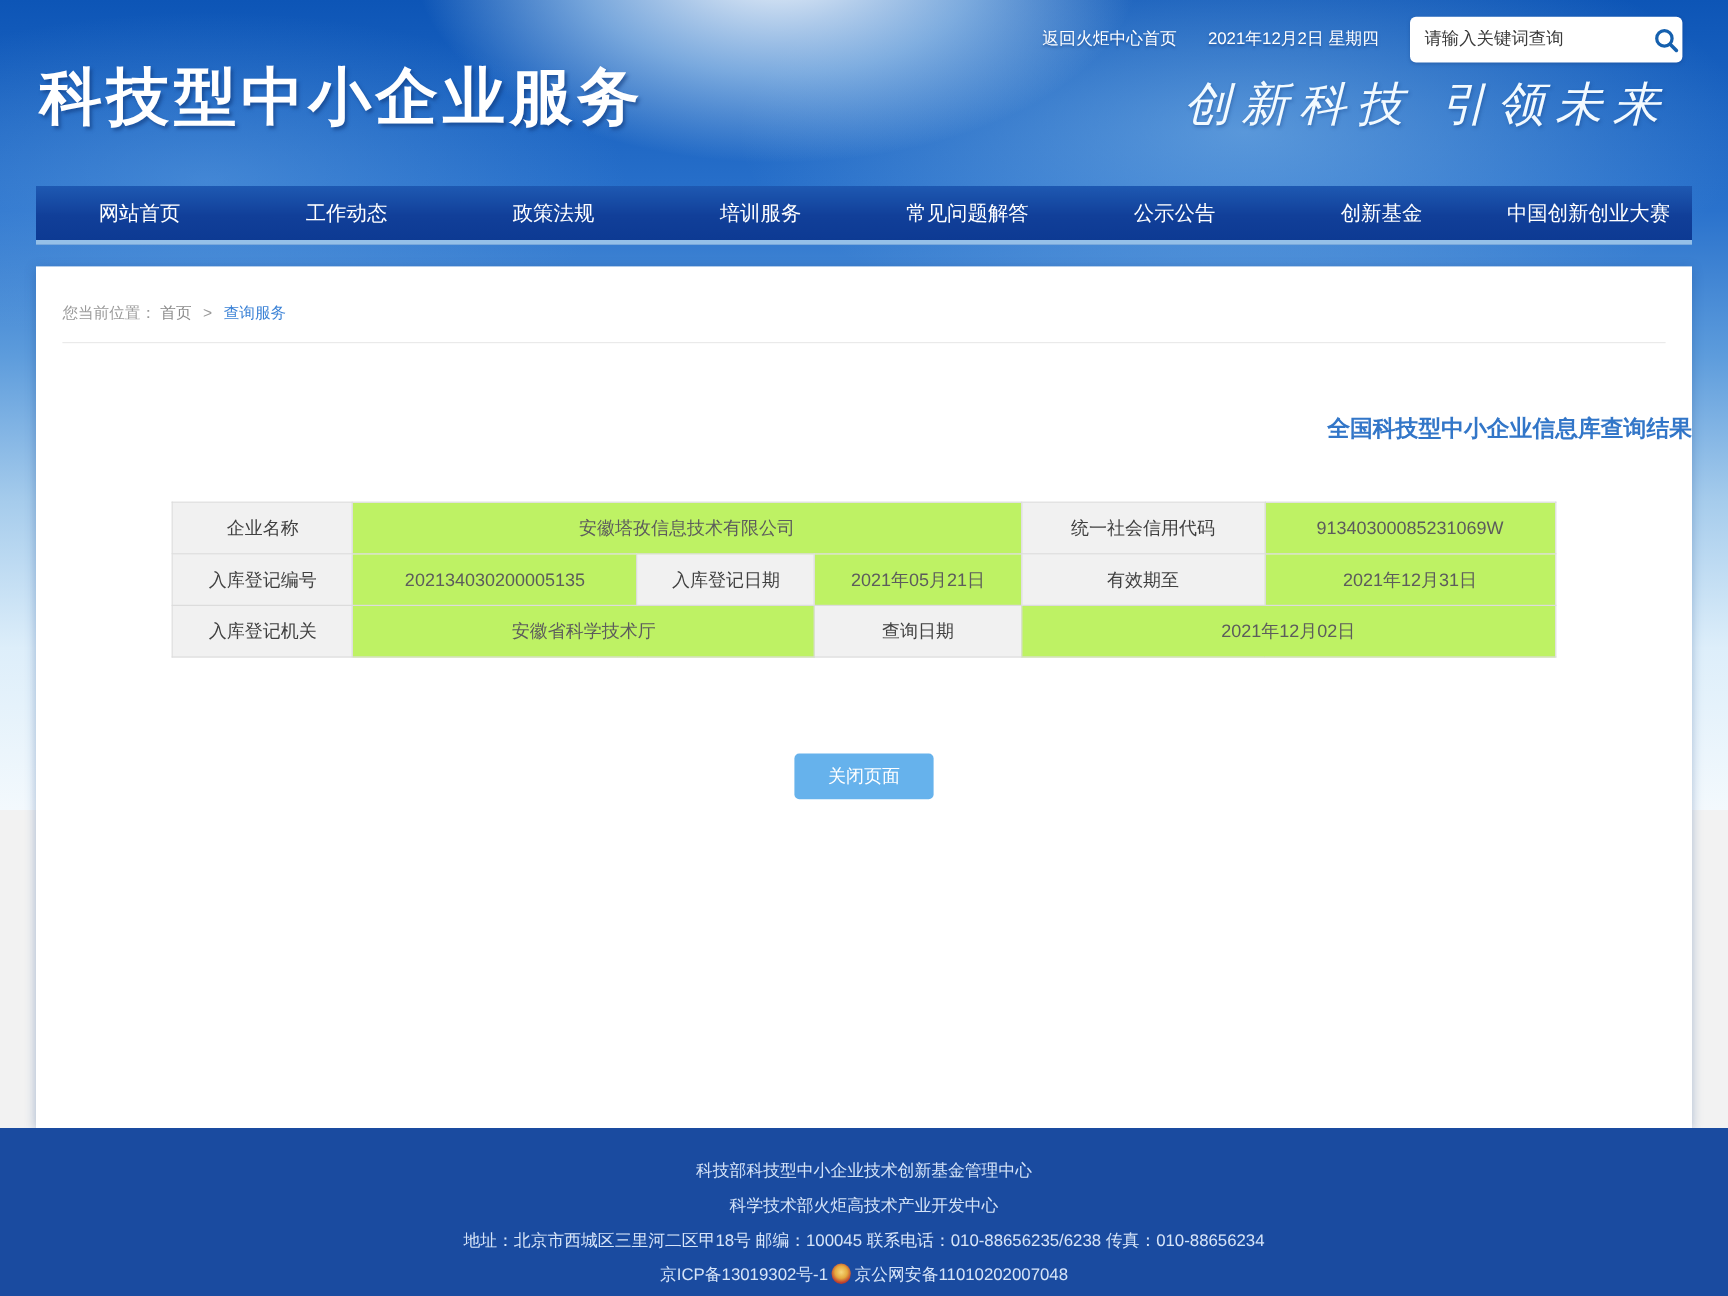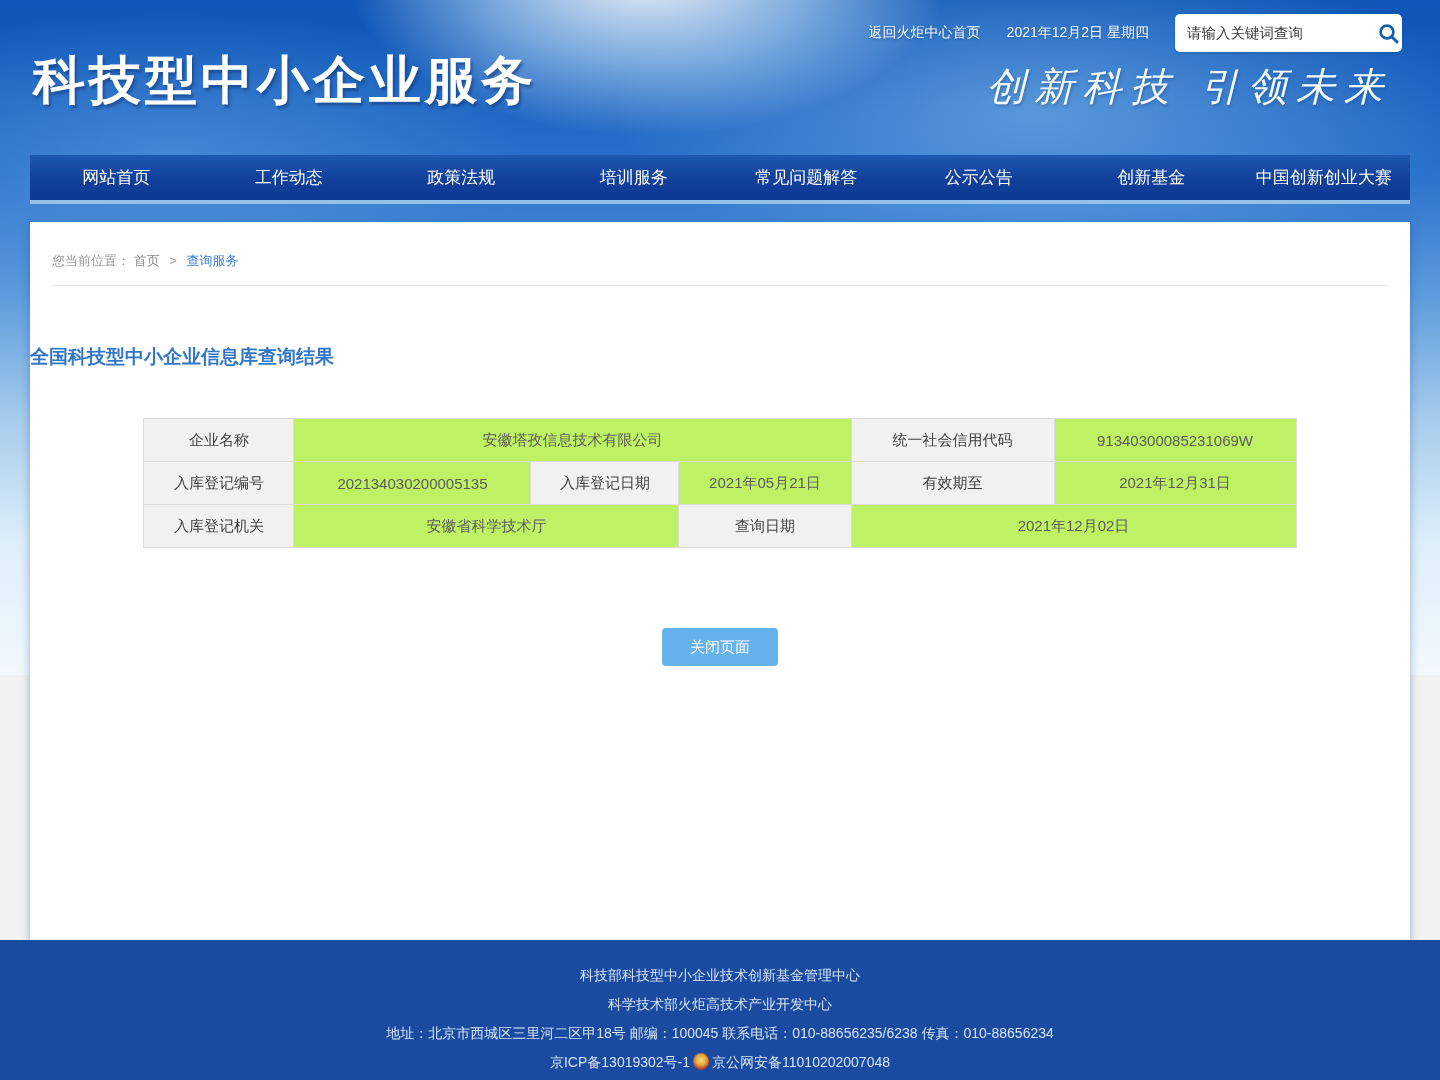--- a/index.html
+++ b/index.html
@@ -84,21 +84,21 @@
     margin: 0 22px; padding: 30px 0 15px;
     border-bottom: 1px solid #eaeaea;
     font-size: 13px; color: #9a9a9a;
   }
   .breadcrumb a { text-decoration: none; cursor: pointer; }
   .bc-home { color: #8a8a8a; }
   .bc-sep { color: #9a9a9a; margin: 0 6px; }
   .bc-current { color: #3b82d6; }
   .result-title {
     margin-top: 58px;
-    text-align: left;
+    text-align: right;
     font-size: 19px; font-weight: bold; color: #3276c8;
   }
   
   .result-table {
     width: 1152px; margin: 48px auto 0;
     border-collapse: collapse; table-layout: fixed;
   }
   .result-table td {
     border: 1px solid #dcdcdc;
     height: 43px;

